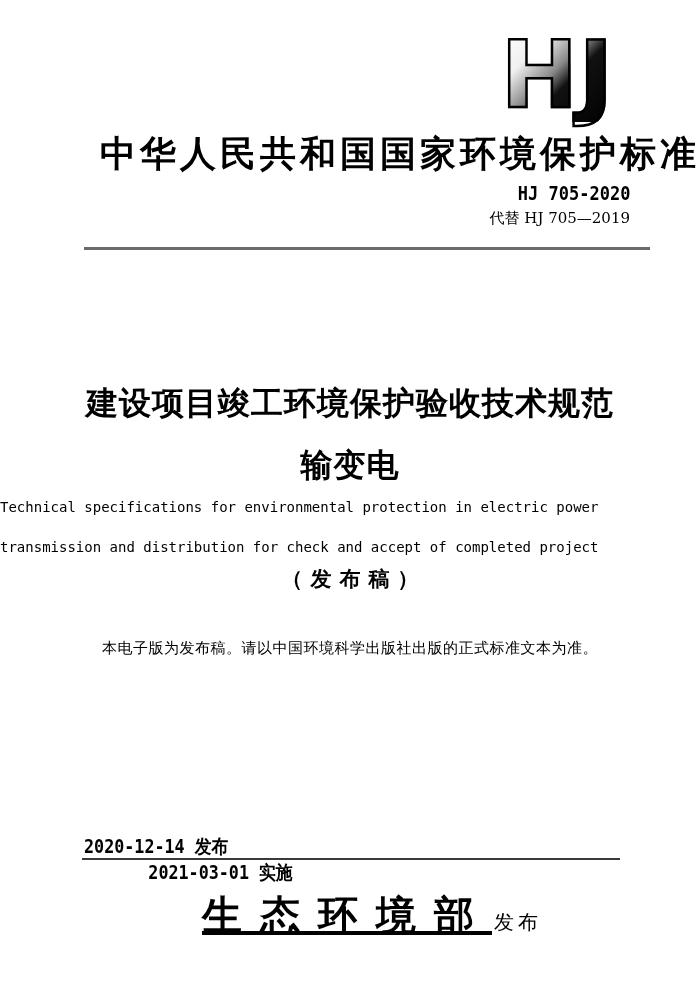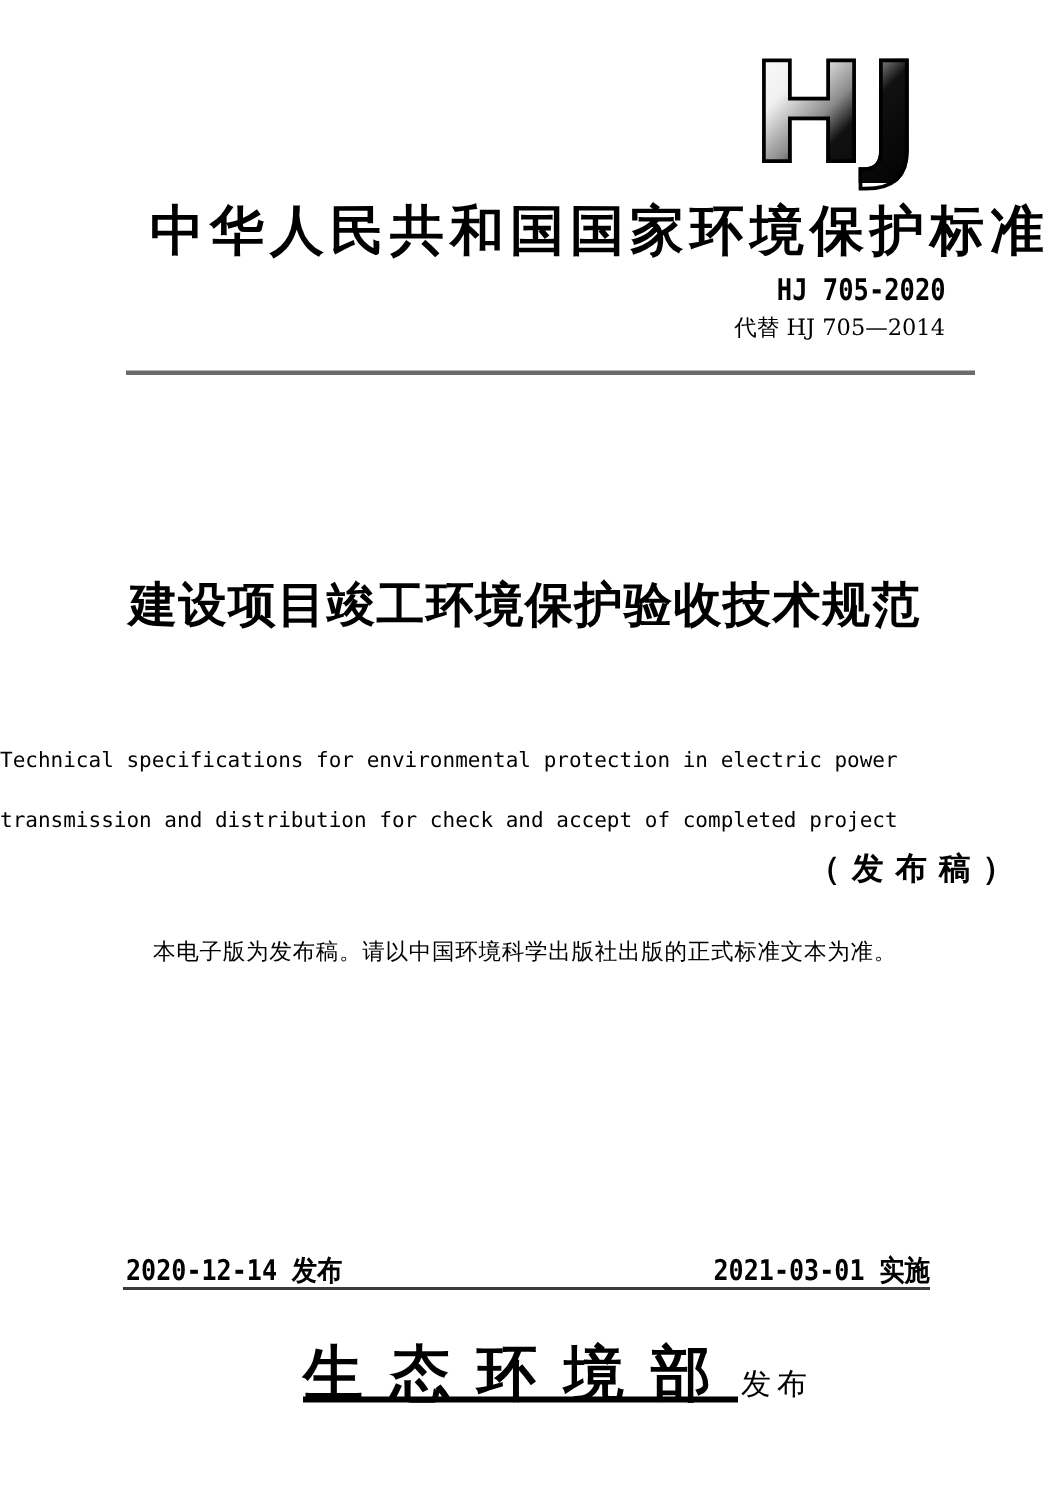--- a/index.html
+++ b/index.html
@@ -104,53 +104,54 @@
     font-family: "DejaVu Sans Mono", monospace;
     font-size: 14px;
     line-height: 40px;
     white-space: nowrap;
   }
 
   .edition-note {
     position: absolute;
     top: 565px;
     left: 0;
-    right: 16px;
-    text-align: right;
+    right: 0;
+    text-align: center;
     font-family: "DejaVu Sans", sans-serif;
     font-weight: bold;
     font-size: 21px;
     letter-spacing: 8px;
     padding-left: 8px;
     white-space: nowrap;
   }
 
   .disclaimer {
     position: absolute;
-    top: 625px;
+    top: 639px;
     left: 0;
     right: 0;
     text-align: center;
     font-family: "DejaVu Serif", serif;
     font-size: 15px;
     letter-spacing: 0.5px;
     white-space: nowrap;
   }
 
   .footer-dates {
     position: absolute;
     top: 834px;
     left: 84px;
     right: 80px;
     display: flex;
     justify-content: space-between;
     font-family: "DejaVu Sans Mono", "DejaVu Sans", sans-serif;
     font-size: 19px;
     font-weight: bold;
     white-space: nowrap;
+    flex-direction: column;
   }
   .footer-dates .issue-date {
     transform: scaleX(0.88);
     transform-origin: 0 50%;
   }
   .footer-dates .impl-date {
     transform: scaleX(0.88);
     transform-origin: 100% 50%;
   }
 
@@ -190,26 +191,27 @@
 <body>
 
 <div class="page" style="background: rgb(255, 255, 255); color: rgb(0, 0, 0);">
 
   <div class="hj-logo">HJ</div>
 
   <div class="header-title">中华人民共和国国家环境保护标准</div>
 
   <div class="std-no">HJ 705-2020</div>
 
-  <div class="supersedes">代替 HJ 705—2014</div>
+  <div class="supersedes">代替 HJ 705—2019</div>
 
   <div class="rule-top" style="background: rgb(107, 107, 107);"></div>
 
   <div class="title-cn">
     <div>建设项目竣工环境保护验收技术规范</div>
+    <div>输变电</div>
   </div>
 
   <div class="title-en">
     <div>Technical specifications for environmental protection in electric power</div>
     <div>transmission and distribution for check and accept of completed project</div>
   </div>
 
   <div class="edition-note">（发布稿）</div>
 
   <div class="disclaimer">本电子版为发布稿。请以中国环境科学出版社出版的正式标准文本为准。</div>

